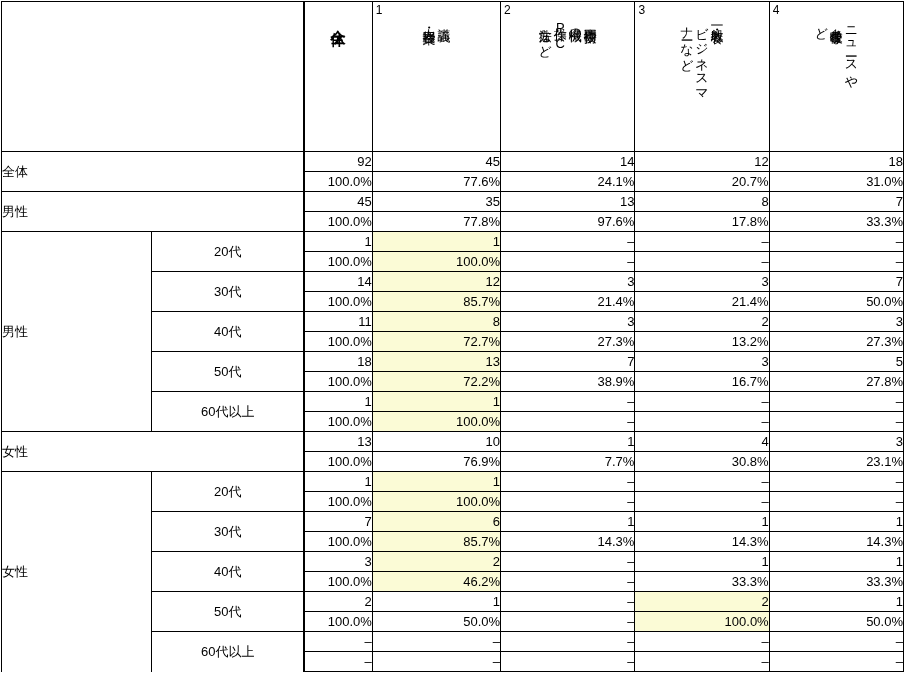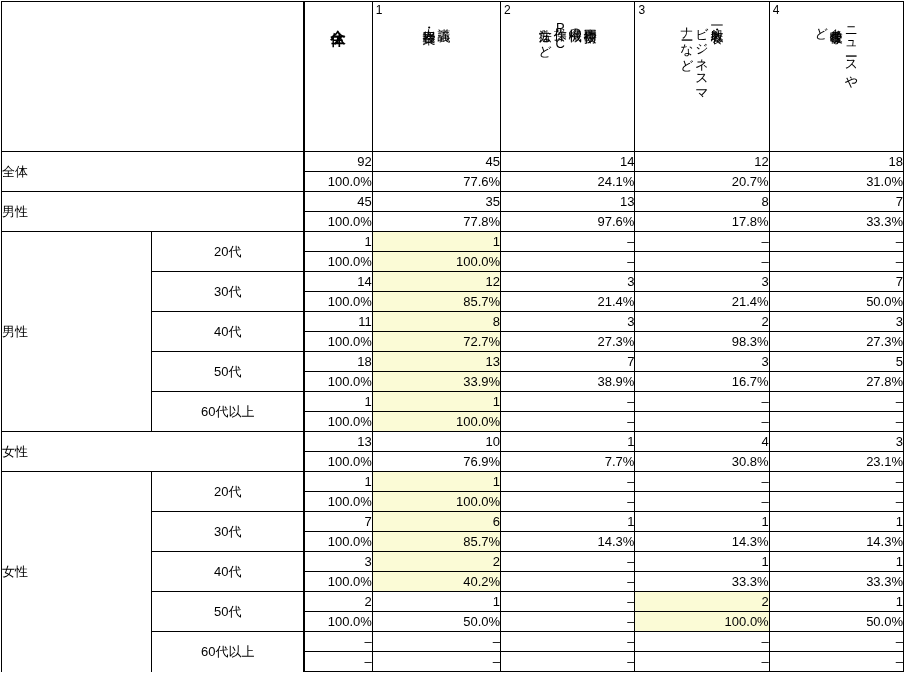--- a/index.html
+++ b/index.html
@@ -235,34 +235,34 @@
           <td class="num sep-left">11</td>
           <td class="num hl">8</td>
           <td class="num">3</td>
           <td class="num">2</td>
           <td class="num">3</td>
         </tr>
         <tr class="row-p">
           <td class="num sep-left">100.0%</td>
           <td class="num hl">72.7%</td>
           <td class="num">27.3%</td>
-          <td class="num">98.3%</td>
+          <td class="num">13.2%</td>
           <td class="num">27.3%</td>
         </tr>
         <tr class="row-n">
           <td class="lbl-sub" rowspan="2">50代</td>
           <td class="num sep-left">18</td>
           <td class="num hl">13</td>
           <td class="num">7</td>
           <td class="num">3</td>
           <td class="num">5</td>
         </tr>
         <tr class="row-p">
           <td class="num sep-left">100.0%</td>
-          <td class="num hl">33.9%</td>
+          <td class="num hl">72.2%</td>
           <td class="num">38.9%</td>
           <td class="num">16.7%</td>
           <td class="num">27.8%</td>
         </tr>
         <tr class="row-n">
           <td class="lbl-sub" rowspan="2">60代以上</td>
           <td class="num sep-left">1</td>
           <td class="num hl">1</td>
           <td class="num">–</td>
           <td class="num">–</td>
@@ -324,21 +324,21 @@
         <tr class="row-n">
           <td class="lbl-sub" rowspan="2">40代</td>
           <td class="num sep-left">3</td>
           <td class="num hl">2</td>
           <td class="num">–</td>
           <td class="num">1</td>
           <td class="num">1</td>
         </tr>
         <tr class="row-p">
           <td class="num sep-left">100.0%</td>
-          <td class="num hl">40.2%</td>
+          <td class="num hl">46.2%</td>
           <td class="num">–</td>
           <td class="num">33.3%</td>
           <td class="num">33.3%</td>
         </tr>
         <tr class="row-n">
           <td class="lbl-sub" rowspan="2">50代</td>
           <td class="num sep-left">2</td>
           <td class="num">1</td>
           <td class="num">–</td>
           <td class="num hl">2</td>

